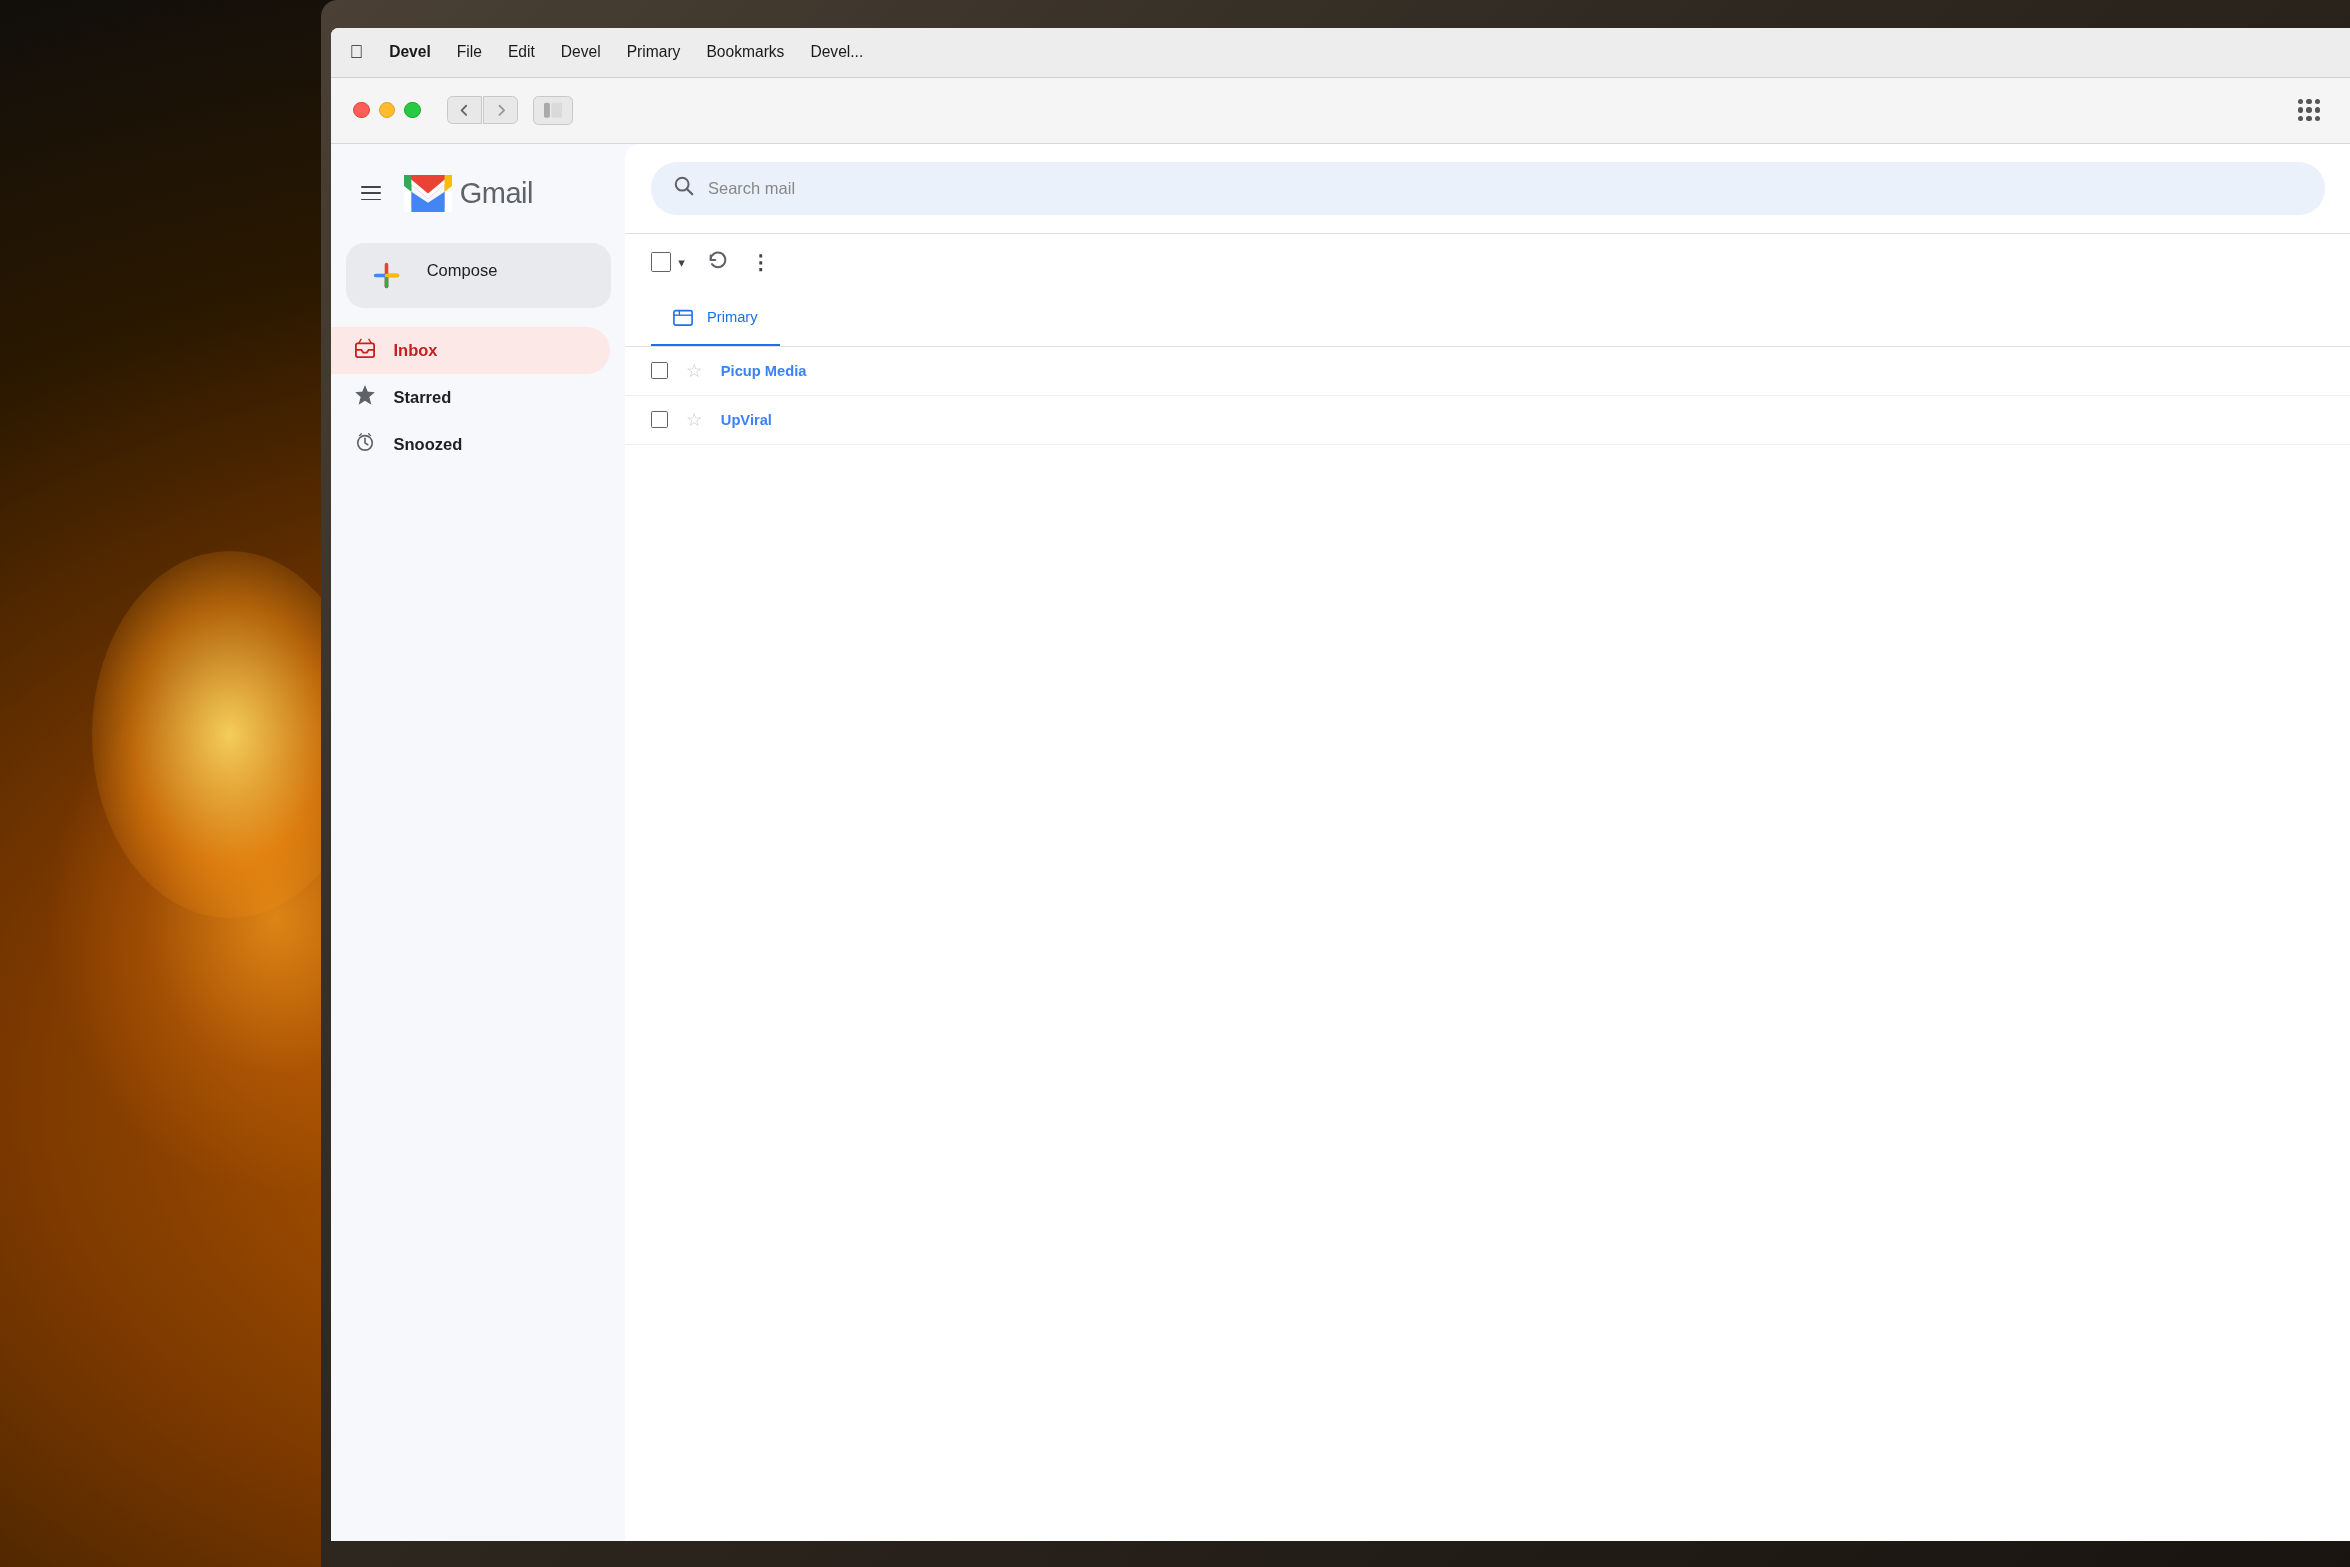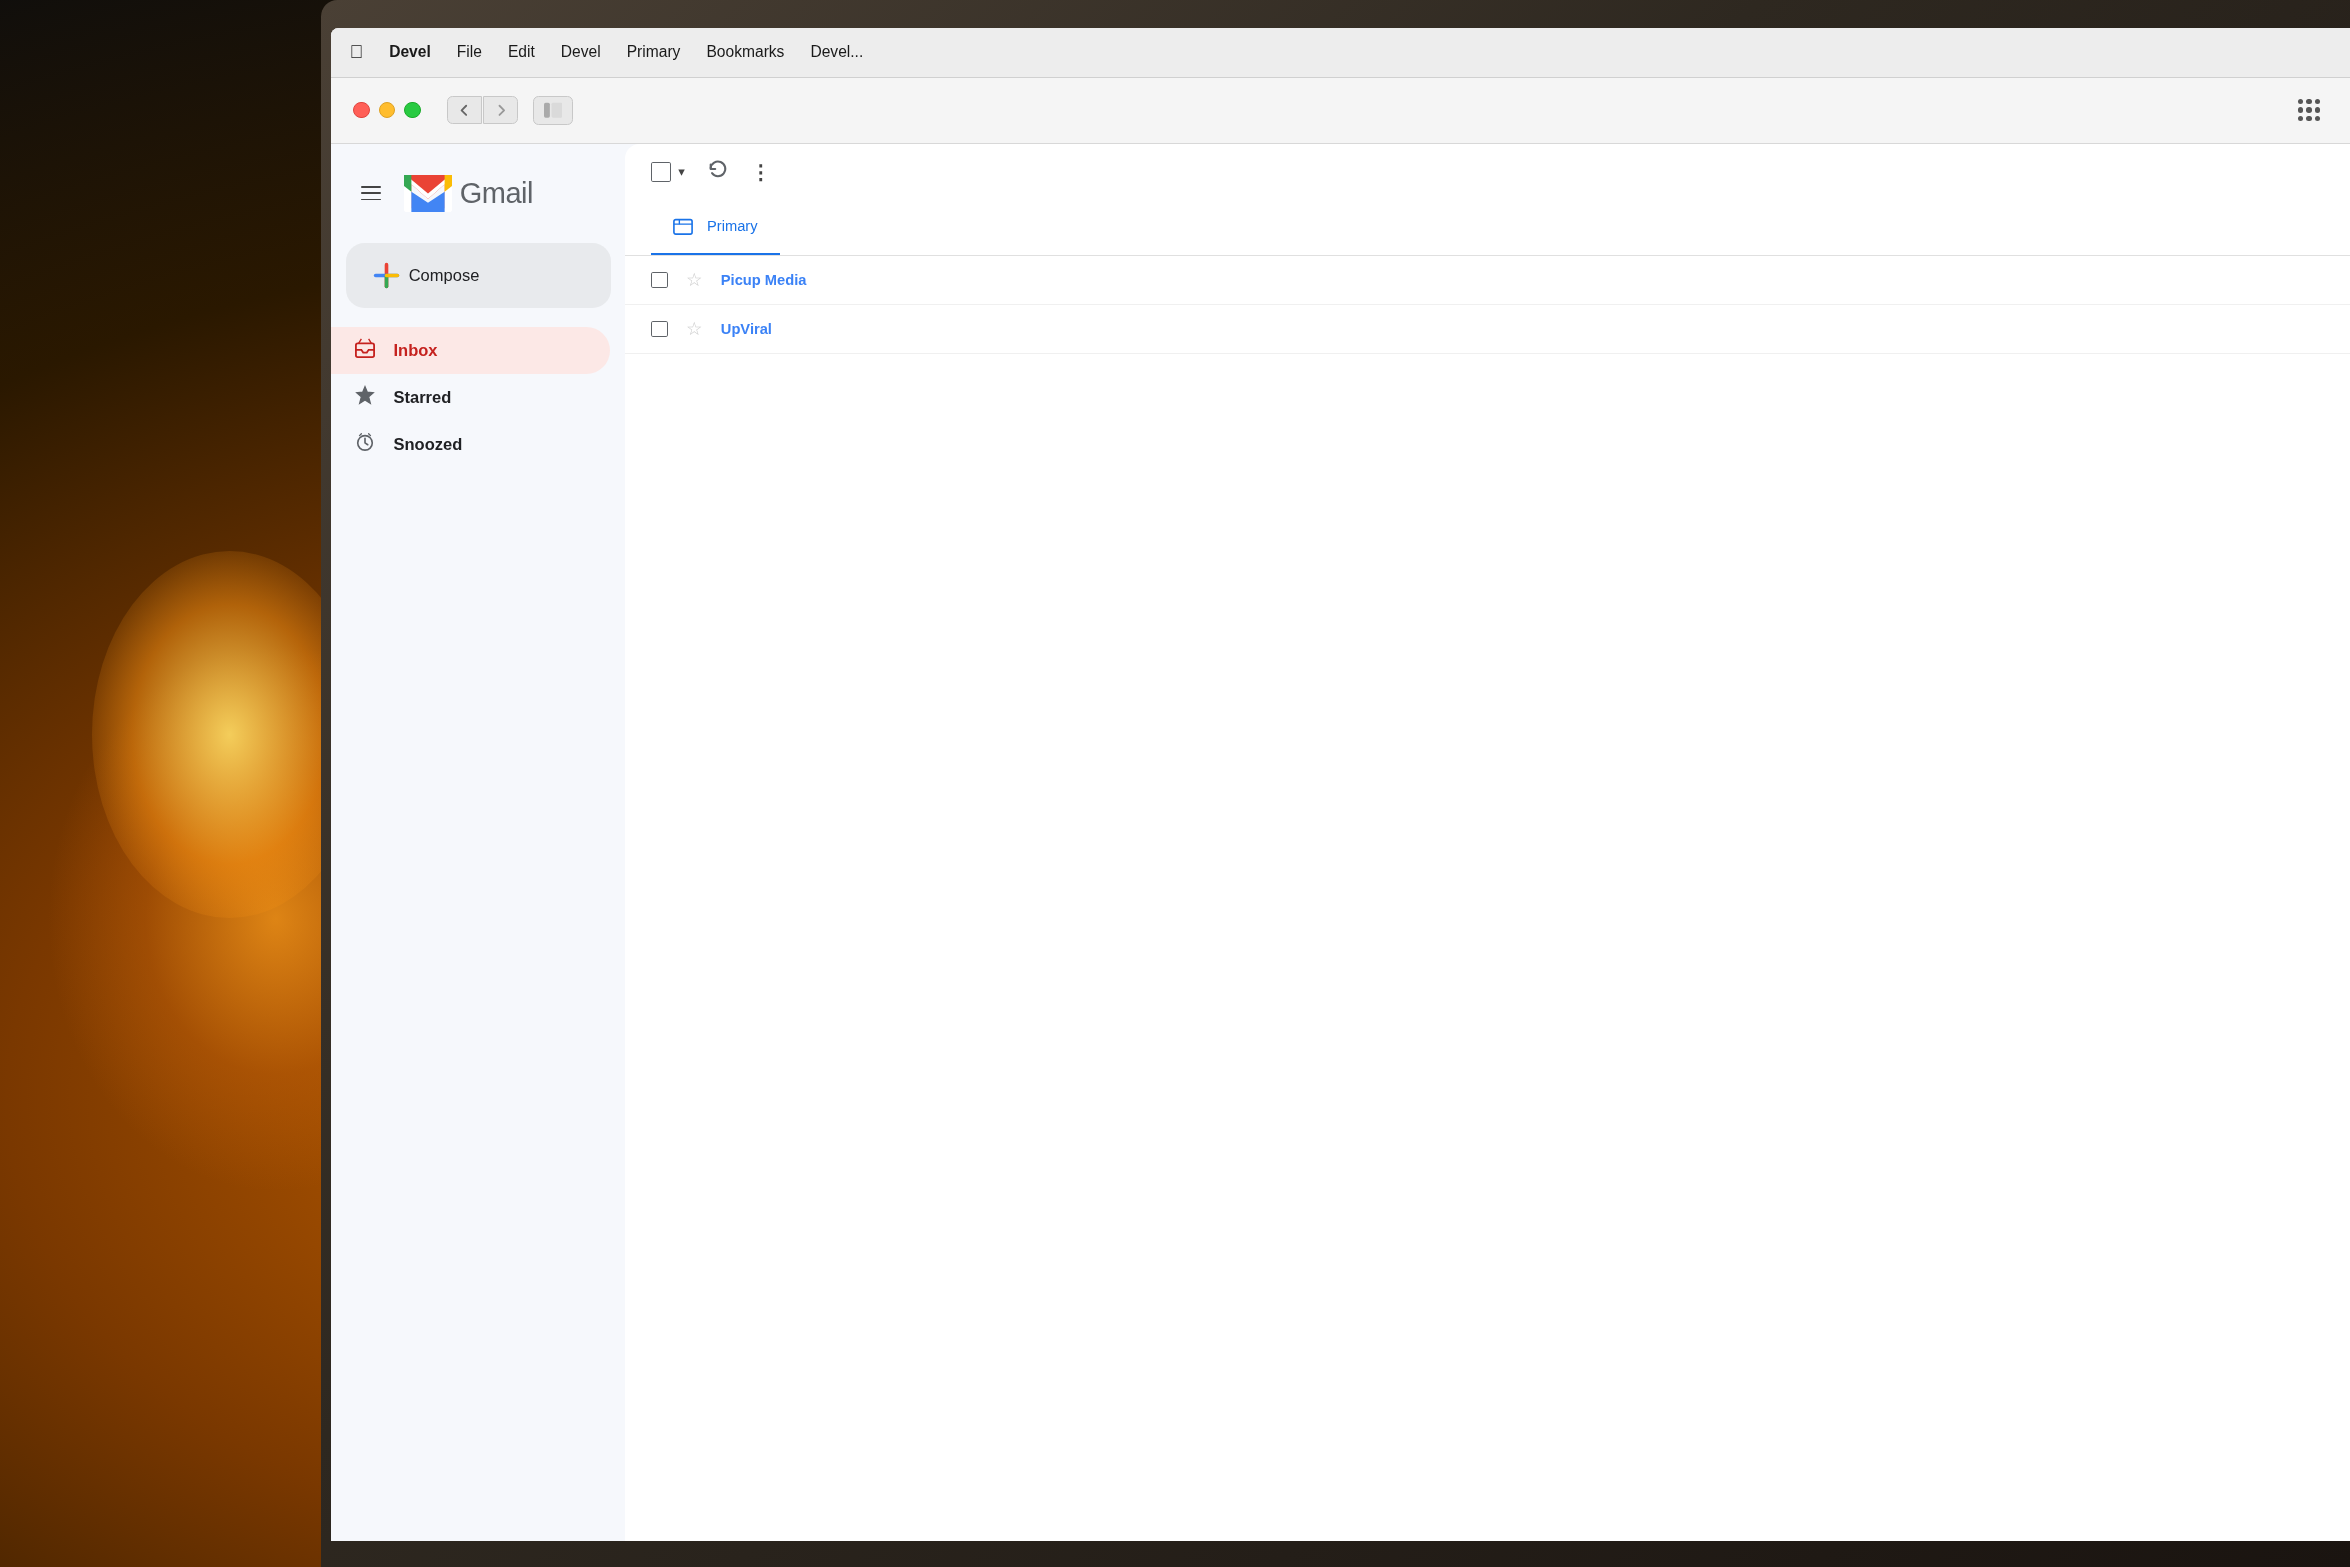--- a/index.html
+++ b/index.html
@@ -224,22 +224,22 @@
       letter-spacing: -0.5px;
     }
 
     .compose-btn {
       margin: 0 14.7px 18.4px 14.7px;
       background: #e8eaed;
       border: none;
       border-radius: 18.4px;
       padding: 18.4px 26px;
       display: flex;
-      align-items: center;
-      gap: 8px;
+      align-items: flex-start;
+      gap: 26px;
       cursor: pointer;
       width: calc(100% - 29px);
     }
 
     .compose-plus {
       display: flex;
       align-items: center;
       justify-content: center;
     }
 
@@ -545,20 +545,31 @@
             <path d="M7 2L5 4M15 2L17 4" stroke="#5f6368" stroke-width="1.5" stroke-linecap="round"></path>
           </svg>
         </div>
         <span class="nav-item-label">Snoozed</span>
       </div>
 
     </div>
 
     <div class="gmail-main">
 
+      <div class="gmail-toolbar">
+        <div class="search-bar">
+          <span class="search-icon-wrapper">
+            <svg width="22" height="22" viewBox="0 0 24 24" fill="none" xmlns="http://www.w3.org/2000/svg">
+              <circle cx="10" cy="10" r="7" stroke="#5f6368" stroke-width="2.2" fill="none"></circle>
+              <line x1="15.5" y1="15.5" x2="21" y2="21" stroke="#5f6368" stroke-width="2.5" stroke-linecap="round"></line>
+            </svg>
+          </span>
+          <span class="search-placeholder">Search mail</span>
+        </div>
+      </div>
 
       <div class="toolbar-actions">
         <div class="checkbox-area">
           <div class="checkbox"></div>
           <span class="dropdown-arrow">▾</span>
         </div>
         <span class="refresh-btn">
           <svg width="22" height="22" viewBox="0 0 24 24" fill="none" xmlns="http://www.w3.org/2000/svg">
             <path d="M20 11A8 8 0 1 0 18.5 16.5" stroke="#5f6368" stroke-width="2.2" stroke-linecap="round" fill="none"></path>
             <polyline points="20,7 20,12 15,12" stroke="#5f6368" stroke-width="2.2" stroke-linecap="round" stroke-linejoin="round" fill="none"></polyline>

